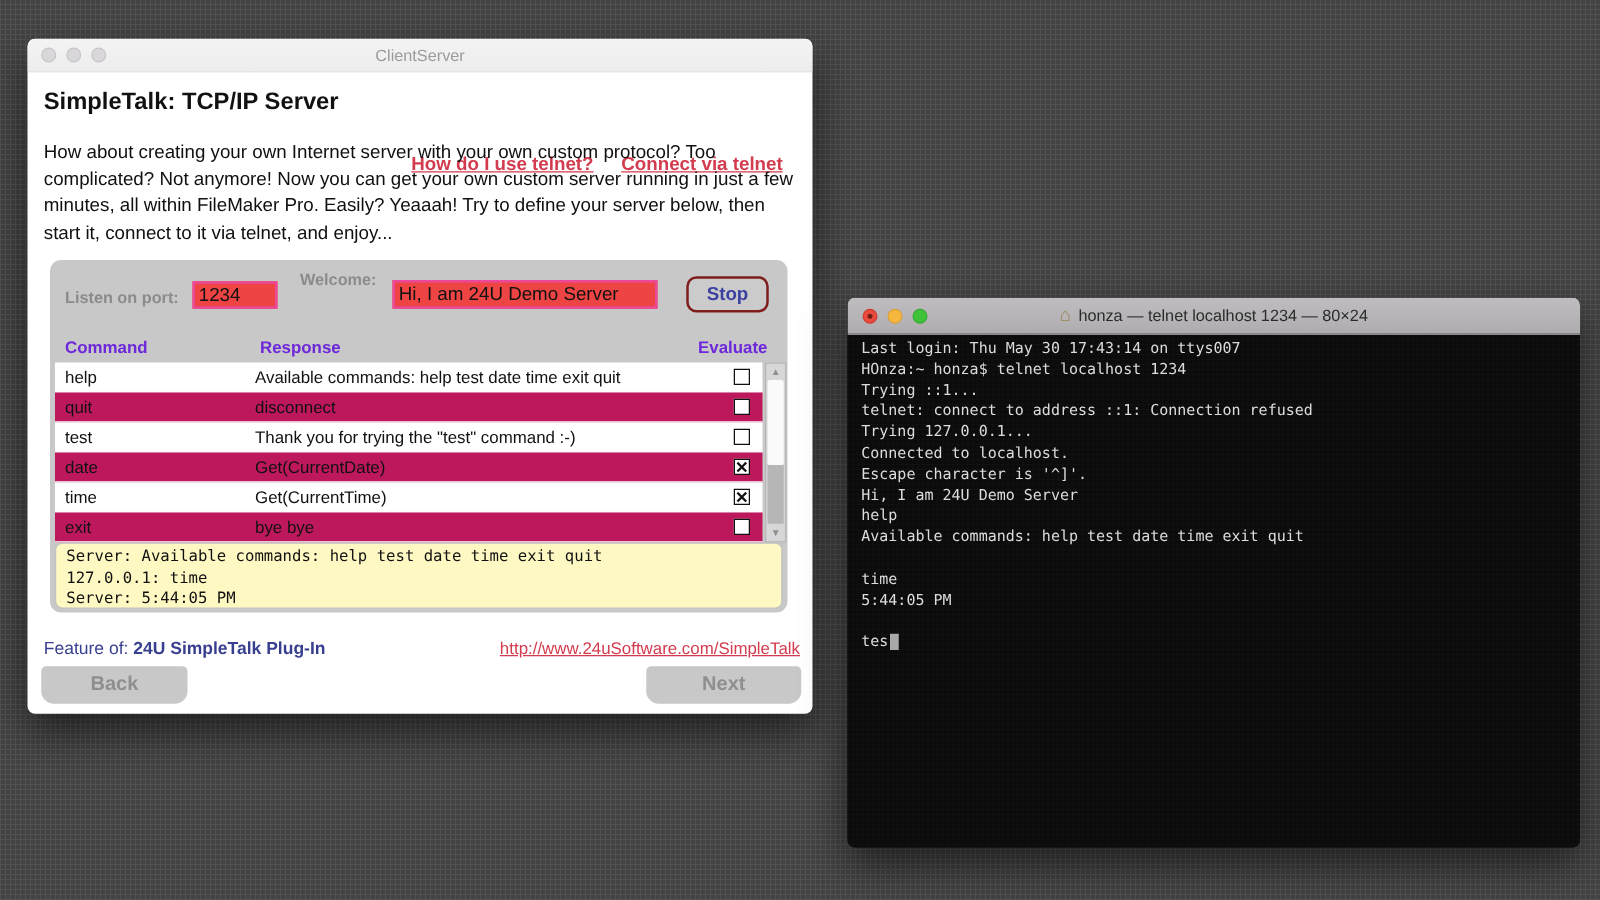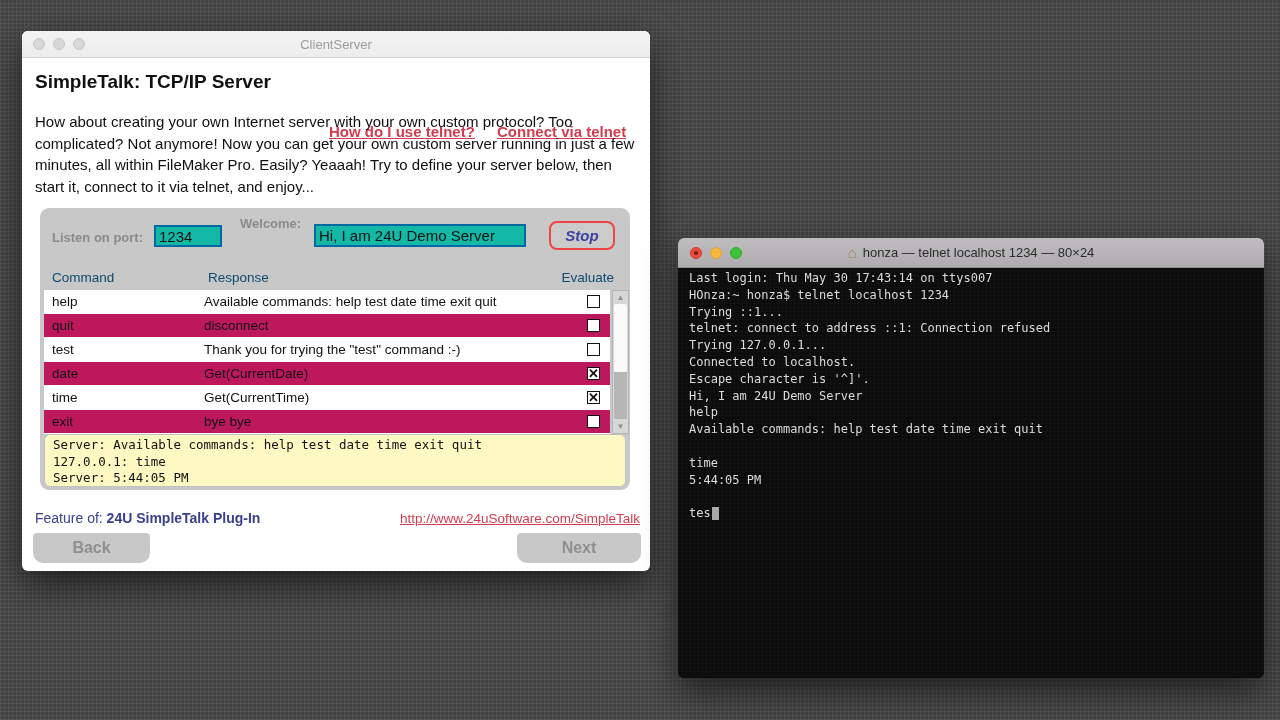--- a/index.html
+++ b/index.html
@@ -32,29 +32,29 @@
   .lt-yellow { background:#f5b73d; border:1px solid #dba238; }
   .lt-green { background:#3ec338; border:1px solid #33aa30; }
 
   .c-heading { position:absolute; left:13px; top:40px; font-size:19px; font-weight:bold; color:#111; }
   .c-link { position:absolute; top:44px; font-size:15px; font-weight:bold; color:#d33b4e; text-decoration:underline; cursor:pointer;margin-top:48px; }
   .c-link.l1 { left:307px; } .c-link.l2 { left:475px; }
   .c-intro { position:absolute; left:13px; top:80px; width:608px; font-size:15px; line-height:21.5px; color:#101010; }
 
   .panel { position:absolute; left:18px; top:177px; width:590px; height:282px; background:#c9c8c9; border-radius:9px; }
   .f-label { position:absolute; font-size:13px; font-weight:bold; color:#8b8b8b; }
-  .f-input { position:absolute; border:2px solid #0369a1; background:#14b8a6; font-family:"Liberation Sans",sans-serif; font-size:15px; color:#111; padding:0 3px; }
+  .f-input { position:absolute; border:2px solid #ec4899; background:#ef4444; font-family:"Liberation Sans",sans-serif; font-size:15px; color:#111; padding:0 3px; }
   .inp-port { left:114px; top:17px; width:68px; height:22px; }
   .inp-welcome { left:274px; top:16px; width:212px; height:23px; }
   .stop-btn {
     position:absolute; left:509px; top:13px; width:66px; height:29px;
-    background:#cccbcc; border:2px solid #ef4444; border-radius:8px;
-    font-family:"Liberation Sans",sans-serif; font-size:15px; font-weight:bold; color:#3a41a0; cursor:pointer;font-style:italic;
-  }
-  .th { position:absolute; top:62px; font-size:13.5px; font-weight:normal; color:#0c4a6e; }
+    background:#cccbcc; border:2px solid #7f1d1d; border-radius:8px;
+    font-family:"Liberation Sans",sans-serif; font-size:15px; font-weight:bold; color:#3a41a0; cursor:pointer;
+  }
+  .th { position:absolute; top:62px; font-size:13.5px; font-weight:bold; color:#6d28d9; }
   .th.h1 { left:12px; } .th.h2 { left:168px; } .th.h3 { right:16px; }
 
   .tbody { position:absolute; left:4px; top:82px; width:566px; }
   .trow { display:flex; align-items:center; height:24px; background:#fff; border-bottom:1px solid #fbfbfb; font-size:13.5px; color:#111; }
   .trow.alt { background:#be185d; }
   .c-cmd { width:160px; padding-left:8px; }
   .c-resp { flex:1; }
   .cb {
     width:13px; height:13px; margin-right:10px; background:#fff; border:1.5px solid #111;
     display:flex; align-items:center; justify-content:center;

